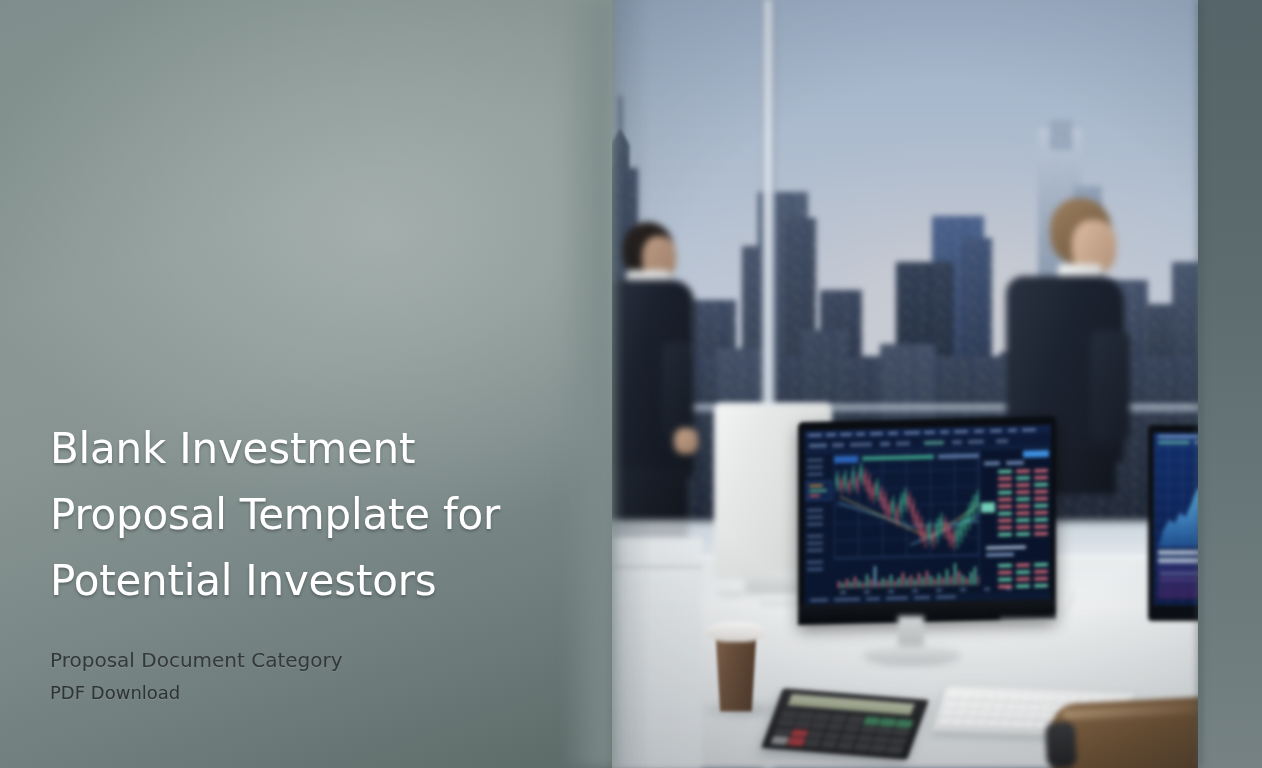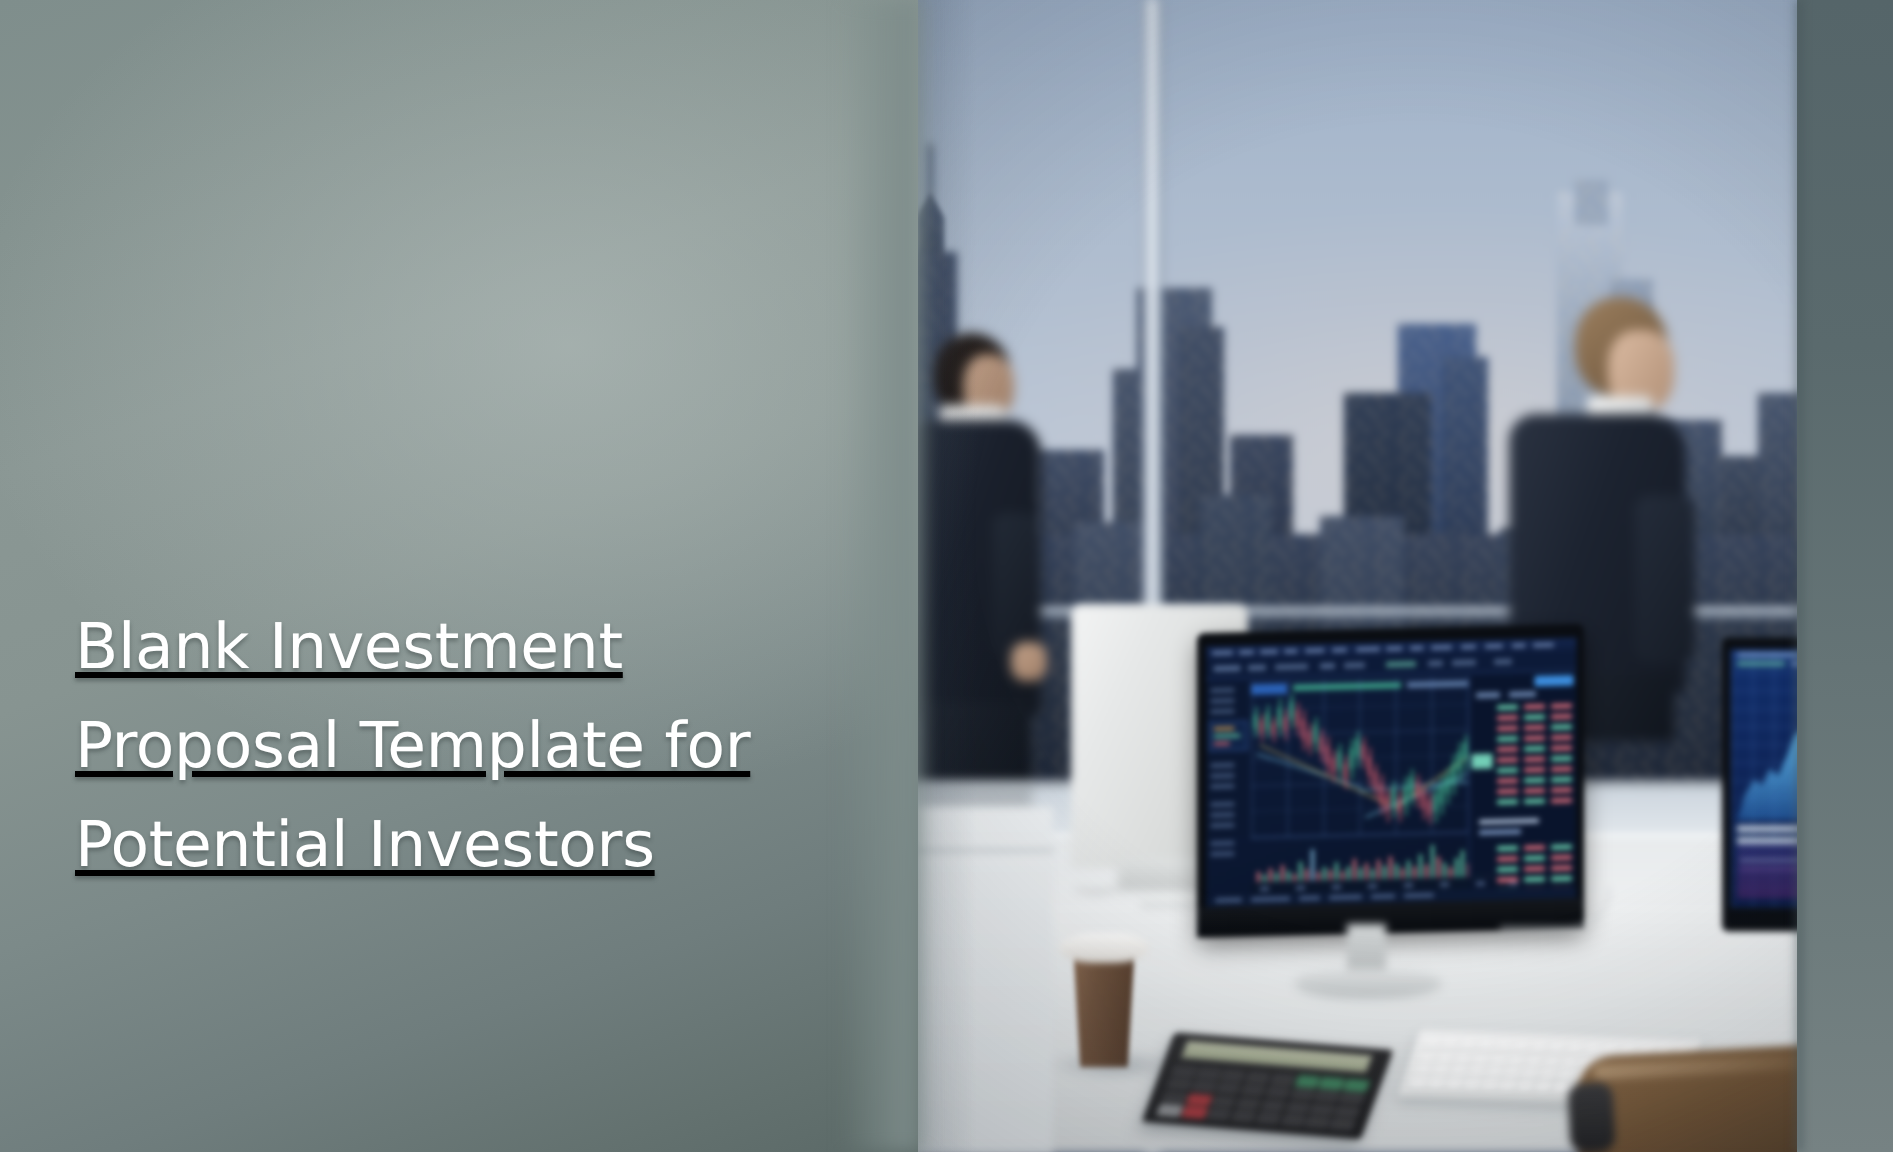--- a/index.html
+++ b/index.html
@@ -379,21 +379,21 @@
     background:linear-gradient(180deg,#556569 0%,#5a6a6d 30%,#657476 58%,#6e7c7d 82%,#768283 100%);
   }
   .rightband::before{
     content:""; position:absolute;left:-4px;top:0;width:8px;height:768px;
     background:linear-gradient(90deg,rgba(70,84,88,0),rgba(70,84,88,.7));
     filter:blur(3px);
   }
 
   
   .textblock{
-    position:absolute; left:50px; top:398px; width:540px;text-decoration:underline;
+    position:absolute; left:50px; top:416px; width:540px;
   }
   .title{
     font-size:42px; font-weight:400; line-height:66px; color:#ffffff;
     letter-spacing:-.2px;
     text-shadow:0 2px 3px rgba(35,45,45,.40), 0 0 1px rgba(255,255,255,.2);
     white-space:normal;
   }
   .meta{ margin-top:29px; }
   .meta-cat{
     font-size:20px; font-weight:400; color:#33383a; line-height:34px;
@@ -936,15 +936,19 @@
     <div class="photo-vignette"></div>
   </div>
 
   <div class="wall"></div>
   <div class="wall-soft-edge"></div>
 
   <div class="rightband"></div>
 
   <div class="textblock">
     <h1 class="title"><span>Blank Investment Proposal Template for Potential Investors</span></h1>
+    <div class="meta">
+      <div class="meta-cat">Proposal Document Category</div>
+      <div class="meta-fmt">PDF Download</div>
+    </div>
   </div>
 
 </div>
 
 </body></html>

